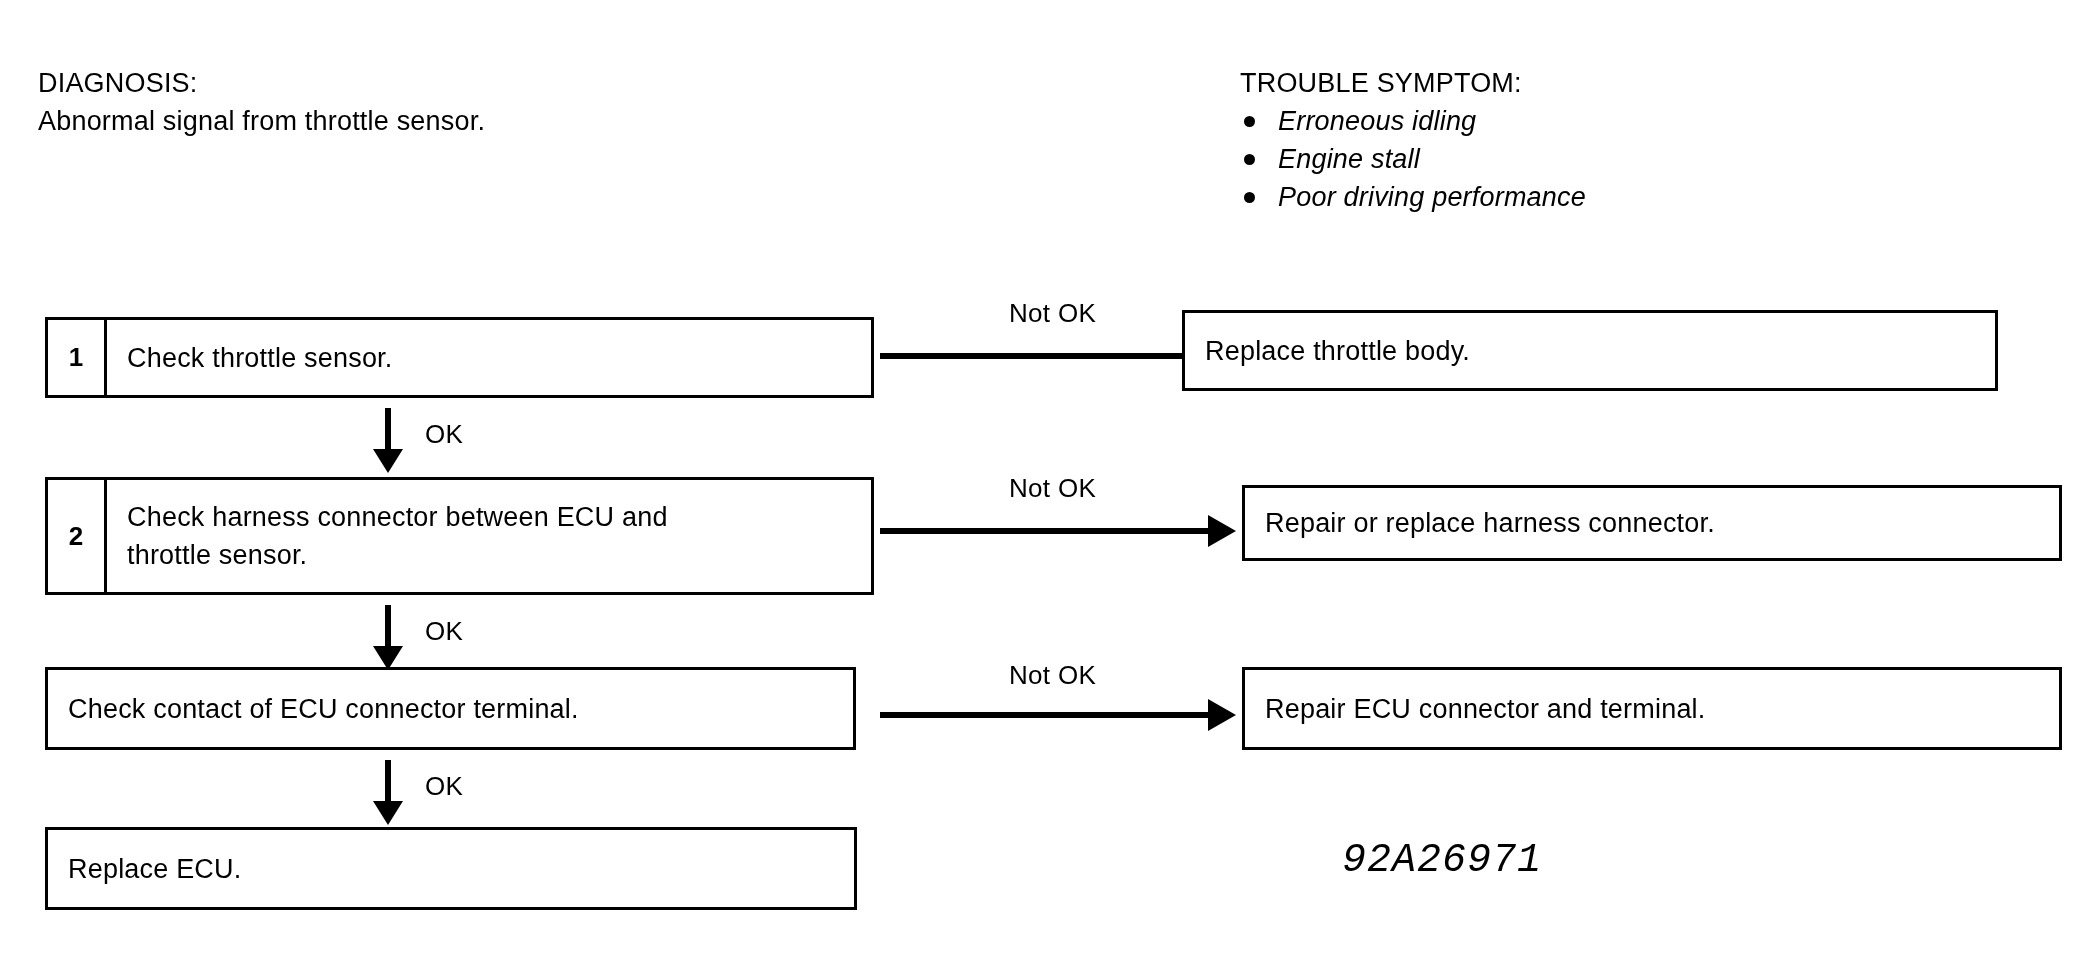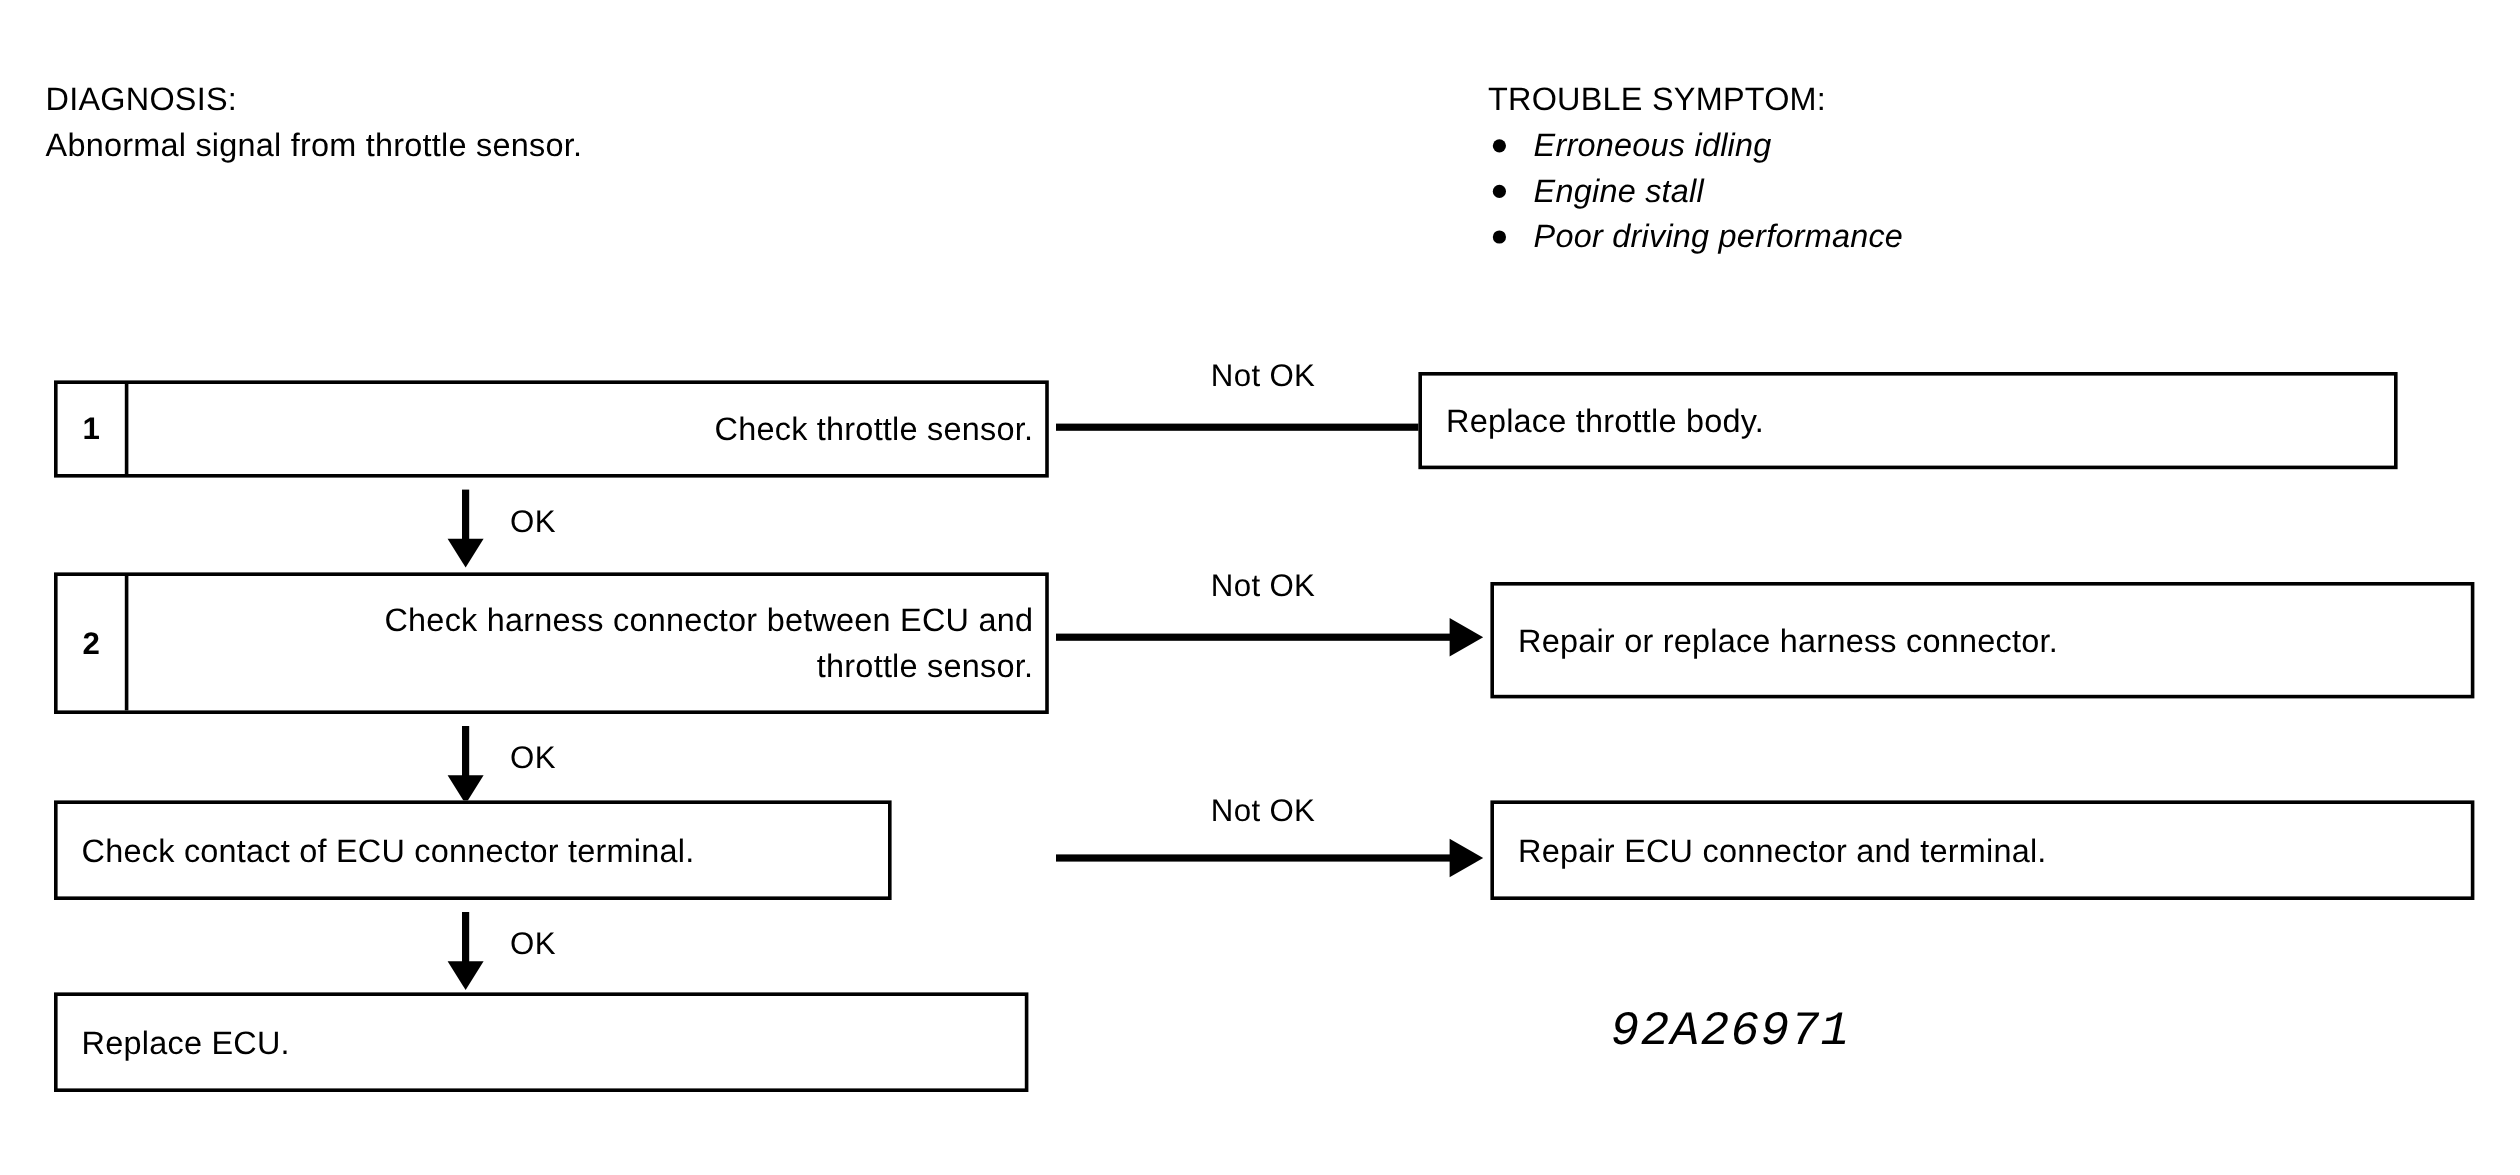--- a/index.html
+++ b/index.html
@@ -83,21 +83,21 @@
   }
   .box-text {
     position: absolute;
     top: 50%;
     transform: translateY(-50%);
     font-size: 27px;
     line-height: 38px;
     letter-spacing: 0.2px;
     white-space: pre-line;
   }
-  .box.has-num .box-text { left: 79px; right: 10px; text-align: right; }
+  .box.has-num .box-text { left: 79px; right: 10px; }
   .box.no-num  .box-text { left: 20px; right: 10px; }
 
   
   .h-arrow {
     position: absolute;
     height: 6px;
     background: #000;
   }
   .h-arrow::after {
     content: "";
@@ -193,28 +193,28 @@
 
   <div class="box has-num" style="left:45px; top:465px; width:829px; height:118px;">
     <div class="box-num">2</div>
     <div class="box-text">Check harness connector between ECU and
 throttle sensor.</div>
   </div>
 
   <div class="edge-label" style="left:1009px; top:463px;">Not OK</div>
   <div class="h-arrow" style="left:880px; top:516px; width:330px;"></div>
 
-  <div class="box no-num" style="left:1242px; top:473px; width:820px; height:97px;">
+  <div class="box no-num" style="left:1242px; top:473px; width:820px; height:76px;">
     <div class="box-text">Repair or replace harness connector.</div>
   </div>
 
   <div class="v-arrow" style="left:385px; top:593px; height:43px;"></div>
   <div class="edge-label" style="left:425px; top:606px;">OK</div>
 
-  <div class="box no-num" style="left:45px; top:655px; width:698px; height:83px;">
+  <div class="box no-num" style="left:45px; top:655px; width:811px; height:83px;">
     <div class="box-text">Check contact of ECU connector terminal.</div>
   </div>
 
   <div class="edge-label" style="left:1009px; top:650px;">Not OK</div>
   <div class="h-arrow" style="left:880px; top:700px; width:330px;"></div>
 
   <div class="box no-num" style="left:1242px; top:655px; width:820px; height:83px;">
     <div class="box-text">Repair ECU connector and terminal.</div>
   </div>
 

